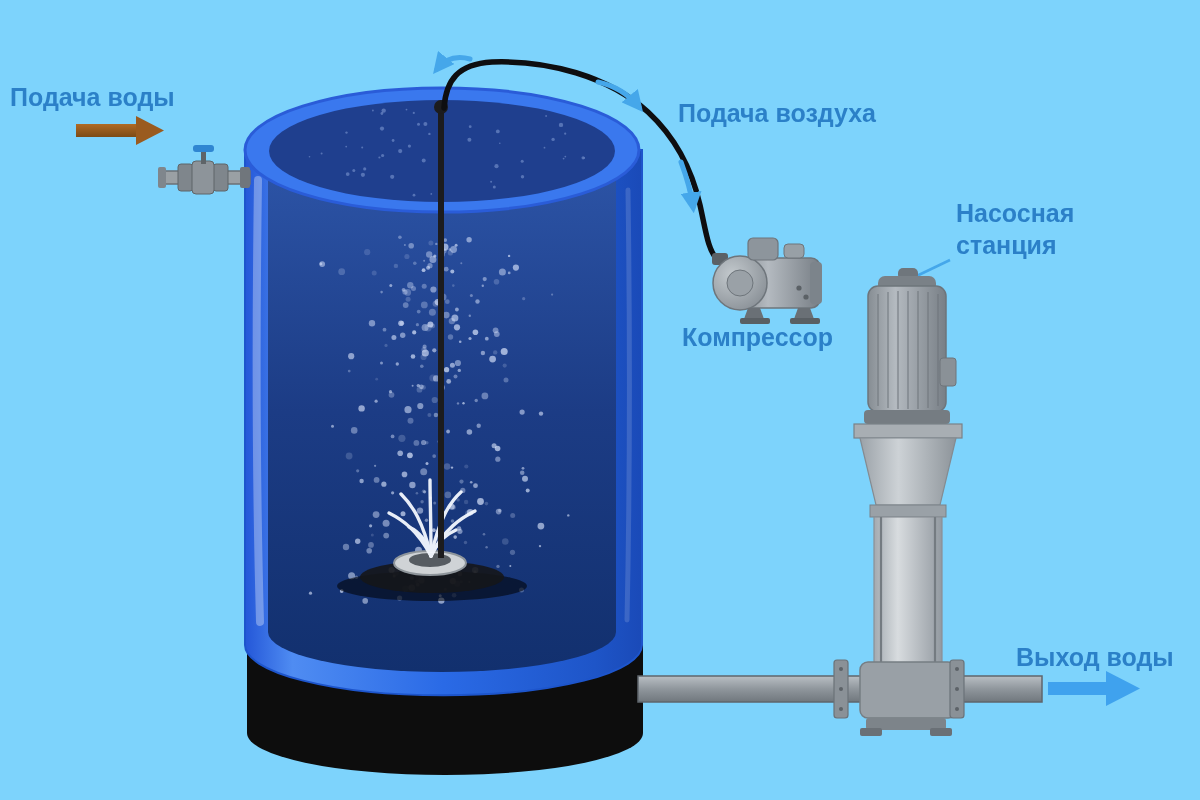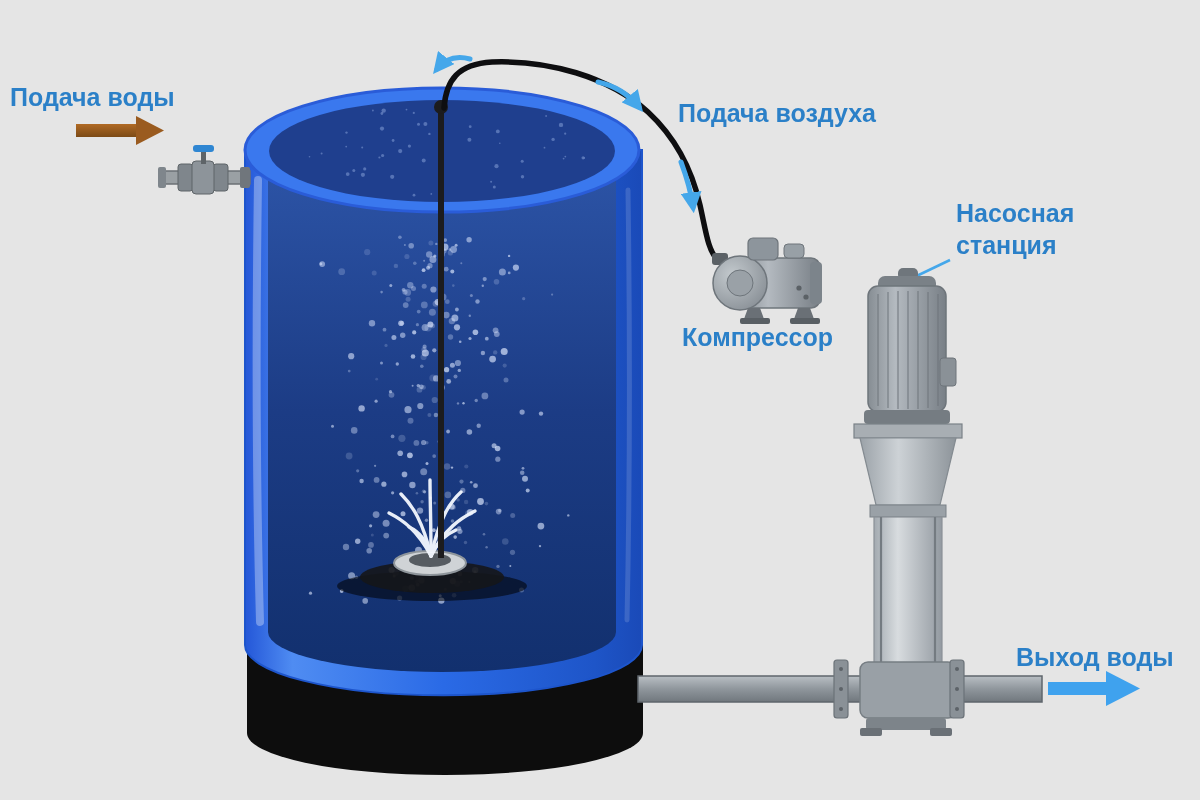--- a/index.html
+++ b/index.html
@@ -1,16 +1,16 @@
 <!DOCTYPE html>
 <html><head>
 <meta charset="utf-8">
 <style>
   html,body{margin:0;padding:0;background:#ffffff;font-family:"Liberation Sans",sans-serif;}
-  .canvas{position:relative;width:1200px;height:800px;background:#e5e5e5;overflow:hidden;}
+  .canvas{position:relative;width:1200px;height:800px;background:#7dd3fc;overflow:hidden;}
   svg{position:absolute;left:0;top:0;}
   .label{font-family:"Liberation Sans",sans-serif;font-weight:bold;font-size:25px;}
 </style>
 </head>
 <body>
 
 <div class="canvas">
 <svg width="1200" height="800" viewBox="0 0 1200 800">
   <defs>
     <linearGradient id="wallGrad" x1="0" y1="0" x2="1" y2="0">

